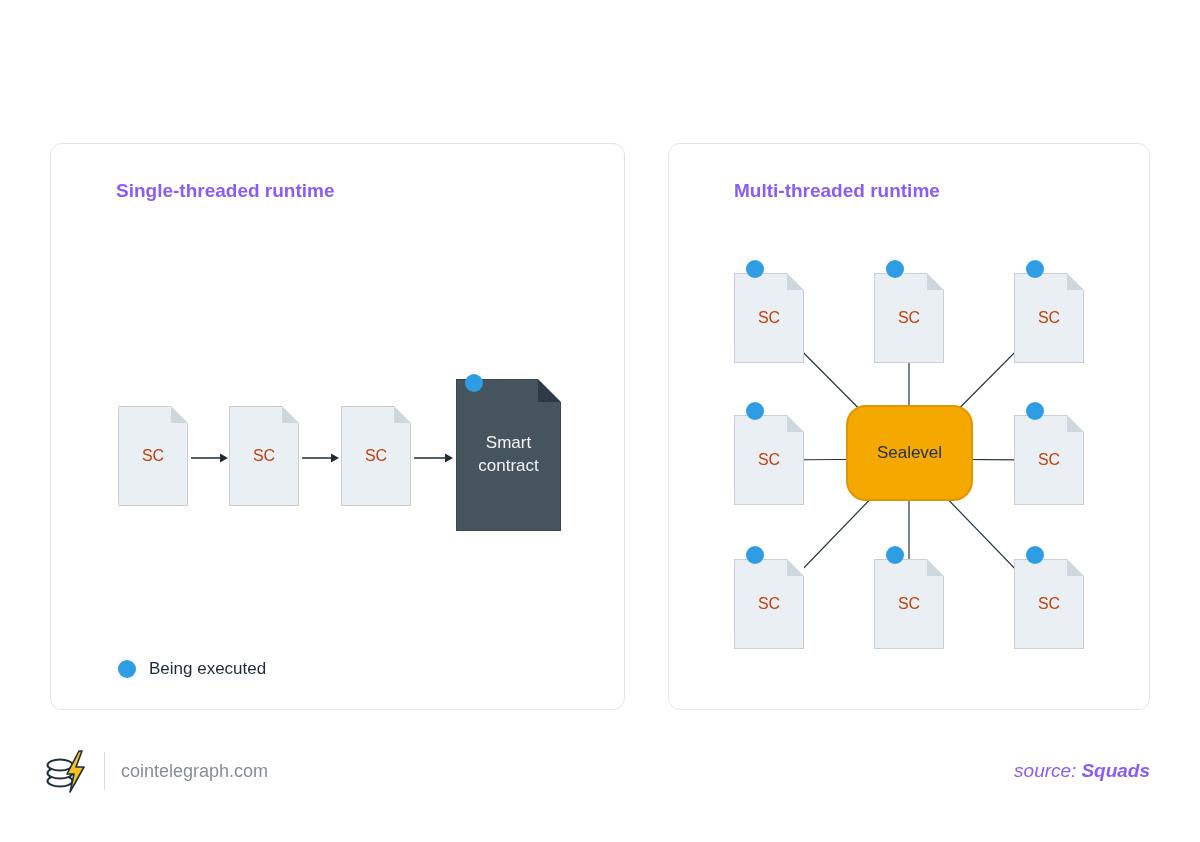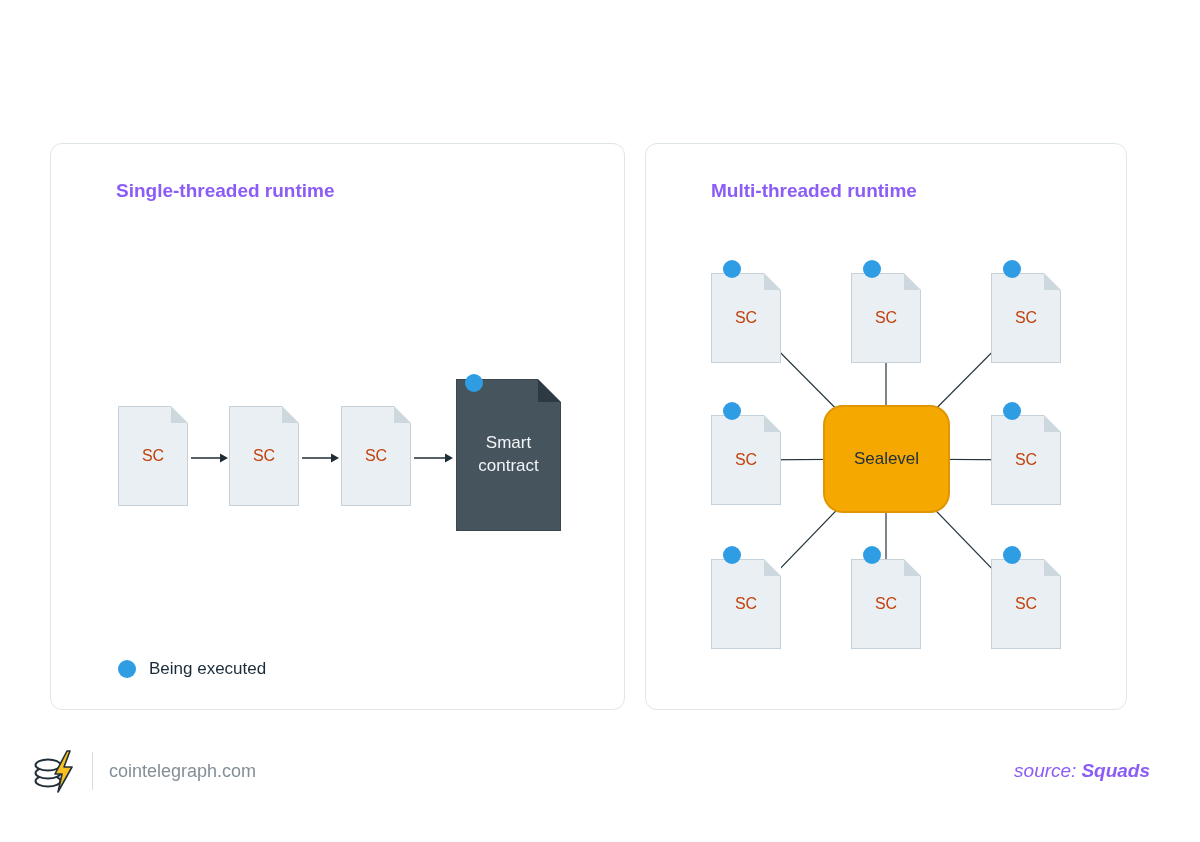--- a/index.html
+++ b/index.html
@@ -9,21 +9,21 @@
   }
   .title {
     position:absolute; left:50px; top:40px; margin:0;
     font-size:32px; font-weight:700; letter-spacing:-0.3px; color:#17242F;
   }
   .panel {
     position:absolute; top:143px; height:567px; border:1px solid #DFE6EA;
     border-radius:12px; background:#ffffff; box-sizing:border-box;
   }
   .panel-left  { left:50px;  width:575px; }
-  .panel-right { left:645px; width:482px;padding-left:35px; }
+  .panel-right { left:668px; width:482px;padding-left:35px; }
   .panel-heading {
     position:absolute; left:65px; top:36px; margin:0;
     font-size:19px; font-weight:700; color:#8b5cf6;
   }
 
   
   .doc {
     position:absolute; background:#E9EFF3; border:1px solid #C5D0D8; box-sizing:border-box;
     display:flex; align-items:center; justify-content:center;
   }
@@ -58,28 +58,28 @@
 
   .legend {
     position:absolute; left:67px; top:479px; display:flex; align-items:center; gap:13px;margin-top:36px;
   }
   .legend-label { font-size:17px; color:#1B2B38; }
 
   .links-svg { position:absolute; left:0; top:0; z-index:1; }
   .panel-right .doc { z-index:2; }
 
   .sealevel {
-    position:absolute; left:177px; top:261px; width:127px; height:108px; z-index:2;
+    position:absolute; left:177px; top:261px; width:127px; height:96px; z-index:2;
     background:#F5A800; border:2px solid #E09600; border-radius:20px; box-sizing:border-box;
     display:flex; align-items:center; justify-content:center;text-align:center;
   }
   .sealevel span { font-size:17px; font-weight:500; color:#22313C; }
 
   .footer-left {
-    position:absolute; left:32px; top:748px; display:flex; align-items:center; gap:16px;
+    position:absolute; left:44px; top:748px; display:flex; align-items:center; gap:16px;
   }
   .footer-divider { width:1px; height:38px; background:#D9DEE2; }
   .site-text { font-size:18px; color:#838E96; }
   .footer-right {
     position:absolute; right:50px; top:760px; font-size:19px; font-style:italic; color:#8b5cf6;
   }
   .source-value { font-weight:700; margin-left:5px; }
 </style>
 </head>
 <body>

